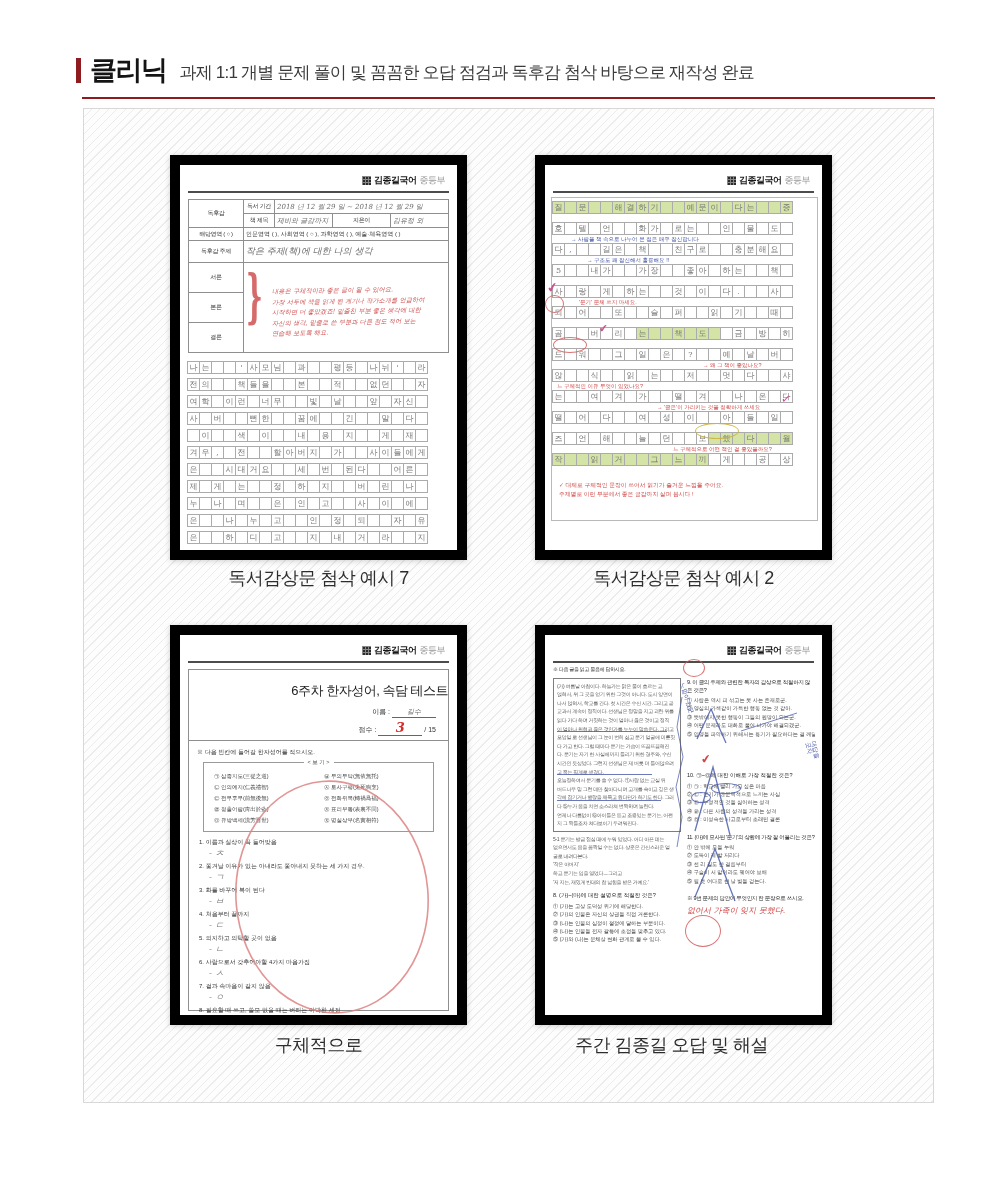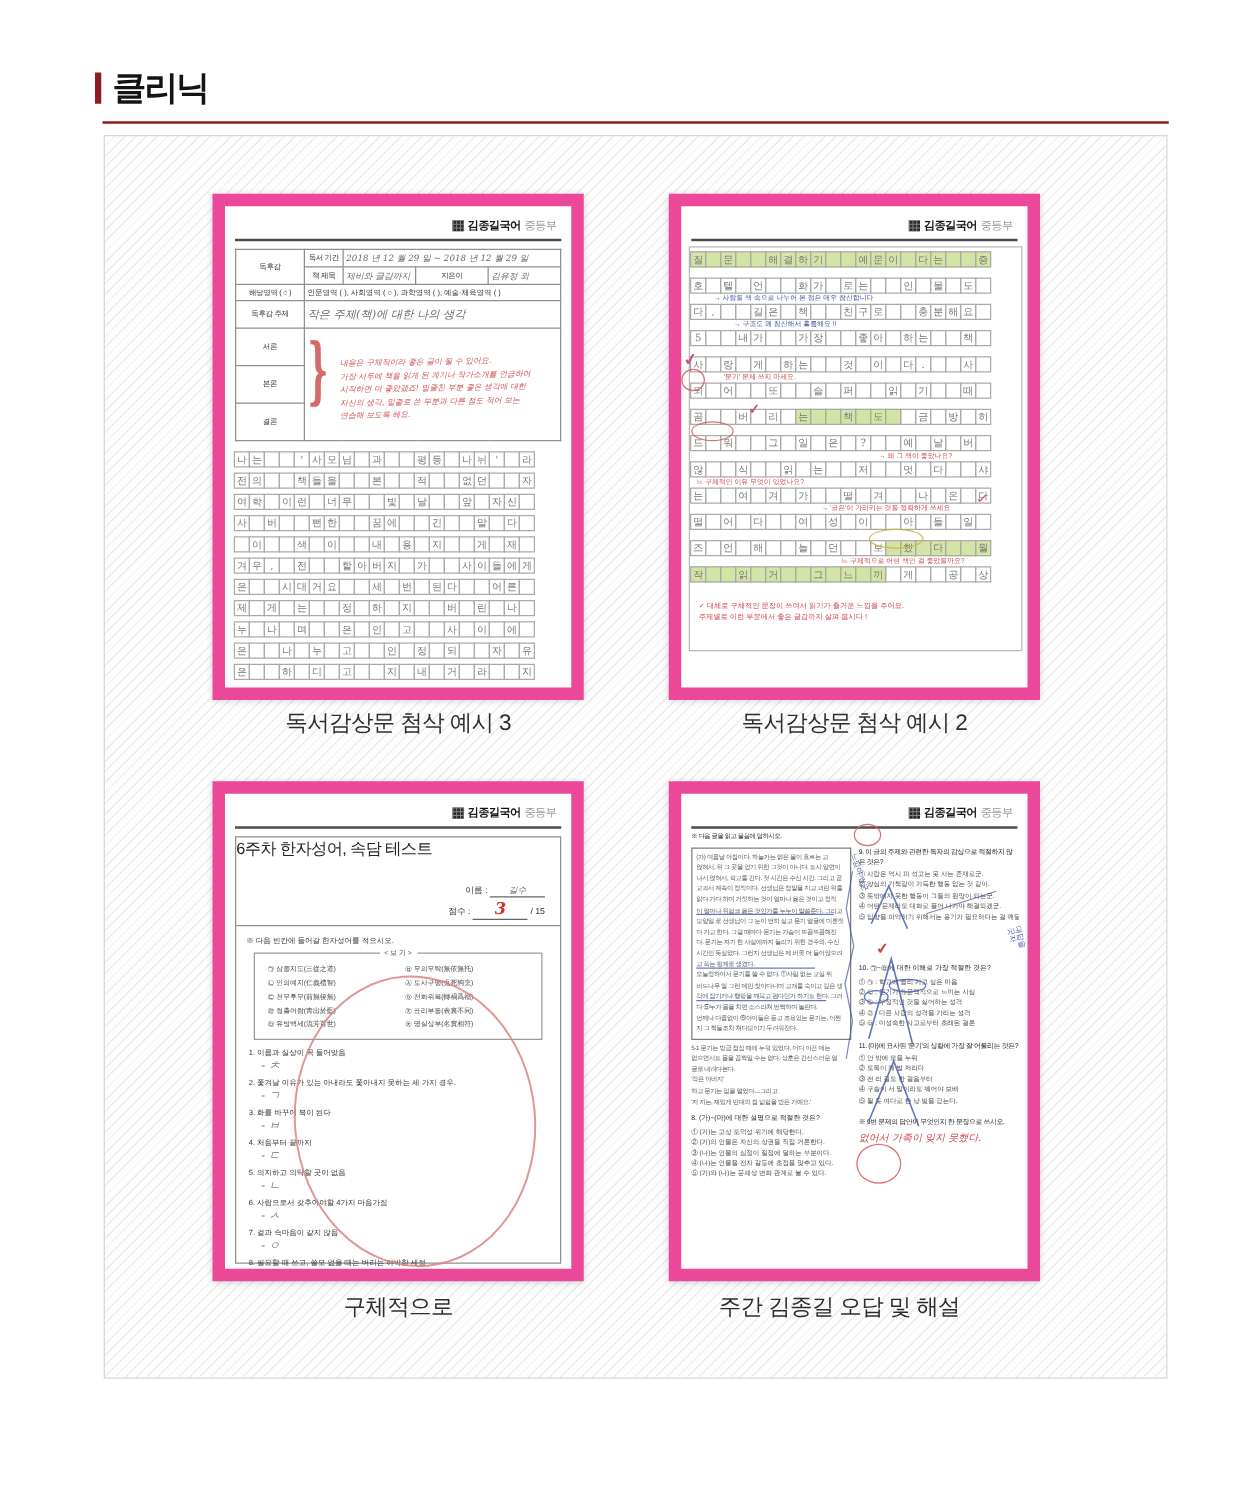--- a/index.html
+++ b/index.html
@@ -12,21 +12,21 @@
   .htitle{font-size:27px;font-weight:bold;color:#141414;letter-spacing:-1.5px}
   .hsub{font-size:17px;color:#3a3a3a;margin-left:13px;letter-spacing:-0.8px;padding-top:4px}
   .hr-red{position:absolute;left:82px;top:97px;width:853px;height:2px;background:#8e1b20}
 
   
   .panel{position:absolute;left:83px;top:108px;width:851px;height:995px;box-sizing:border-box;
          border:1px solid #d8d8d8;
          background:repeating-linear-gradient(135deg,#fdfdfd 0px,#fdfdfd 5px,#ececec 5px,#ececec 6px)}
 
   
-  .card{position:absolute;width:297px;background:#ec4899;padding:10px;box-sizing:border-box;
+  .card{position:absolute;width:297px;background:#000000;padding:10px;box-sizing:border-box;
         box-shadow:0 1px 6px rgba(0,0,0,.18)}
   .paper{position:relative;width:277px;background:#ffffff;overflow:hidden}
   .paper.r1{height:385px}.paper.r2{height:380px}
   .caption{position:absolute;width:297px;text-align:center;font-size:18px;color:#2d2d2d;letter-spacing:-0.5px}
 
   
   .logo-row{position:absolute;top:9px;right:12px;display:flex;align-items:center;font-size:9px;letter-spacing:-0.5px}
   .logo-mark{width:9px;height:9px;background:#2a2a2a;margin-right:3px;
              background-image:linear-gradient(#888 1px,transparent 1px),linear-gradient(90deg,#888 1px,transparent 1px);
              background-size:3px 3px}
@@ -66,21 +66,21 @@
   
   .mark{position:absolute;line-height:1;z-index:5}
   .mark.red{color:#cf4646}.mark.pink{color:#c9558e}.mark.blue{color:#4054a6}
   .mark.ellipse{border:1.4px solid;border-radius:50%;background:transparent}
   .mark.red-o{border-color:rgba(214,90,90,.85)}
   .mark.yellow-o{border-color:rgba(205,180,60,.9)}
   .mark.blue-o{border-color:rgba(72,92,180,.85)}
 
   
   .box3{position:absolute;left:8px;top:34px;width:259px;height:340px;border:1px solid #8f8f8f}
-  .t3{text-align:left;font-size:13px;color:#222;letter-spacing:-0.5px}
+  .t3{margin-top:12px;text-align:right;font-size:13px;color:#222;letter-spacing:-0.5px}
   .nm{position:absolute;right:12px;top:37px;font-size:7px;color:#333}
   .sc{position:absolute;right:12px;top:50px;font-size:7px;color:#333}
   .uline{display:inline-block;border-bottom:1px solid #666;min-width:44px;text-align:center}
   .score-red{font-size:13px;color:#d2302c;font-family:"DejaVu Serif",serif;font-style:italic;font-weight:bold}
   .hr3{position:absolute;left:0;right:0;top:70px;height:1px;background:#8f8f8f}
   .instr3{position:absolute;left:8px;top:78px;font-size:6px;color:#333}
   .bogi{position:absolute;left:14px;top:92px;width:229px;height:68px;border:1px solid #9a9a9a}
   .bogi-t{position:absolute;top:-4px;left:50%;transform:translateX(-50%);background:#fff;padding:0 4px;font-size:5.5px;color:#444}
   .bogi .col{position:absolute;top:8px}
   .bogi .col .ln{font-size:5.5px;line-height:11px;color:#444;white-space:nowrap}
@@ -103,20 +103,21 @@
   .svg-ovl{position:absolute;left:0;top:0;z-index:5;pointer-events:none}
   .ansred{margin-top:3px;font-size:8px;line-height:10px;color:#cf4646;
           font-family:"DejaVu Serif",serif;font-style:italic;white-space:nowrap}
 </style>
 </head>
 <body>
 
 <div class="hdr">
   <span class="hbar"></span>
   <span class="htitle">클리닉</span>
+  <span class="hsub">과제 1:1 개별 문제 풀이 및 꼼꼼한 오답 점검과 독후감 첨삭 바탕으로 재작성 완료</span>
 </div>
 <div class="hr-red"></div>
 
 <div class="panel"></div>
 
 <div class="card" style="left:170px;top:155px;height:405px">
   <div class="paper r1">
     <div class="logo-row">
       <span class="logo-mark"></span>
       <span class="logo-name">김종길국어</span>
@@ -407,21 +408,21 @@
           <span class="gcell"> </span>
           <span class="gcell">라</span>
           <span class="gcell"> </span>
           <span class="gcell"> </span>
           <span class="gcell">지</span>
         </div>
       </div>
     <div></div>
   </div>
 </div>
-<div class="caption" style="left:170px;top:566px">독서감상문 첨삭 예시 3</div>
+<div class="caption" style="left:170px;top:566px">독서감상문 첨삭 예시 7</div>
 
 <div class="card" style="left:535px;top:155px;height:405px">
   <div class="paper r1">
     <div class="logo-row">
       <span class="logo-mark"></span>
       <span class="logo-name">김종길국어</span>
       <span class="logo-div">중등부</span>
     </div>
     <div class="paper-rule"></div>
 

